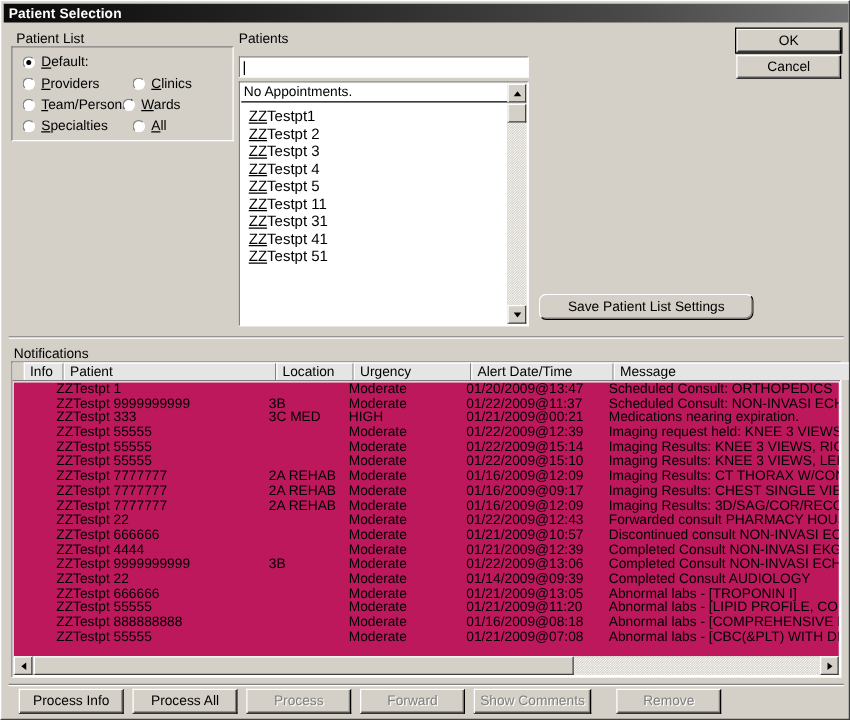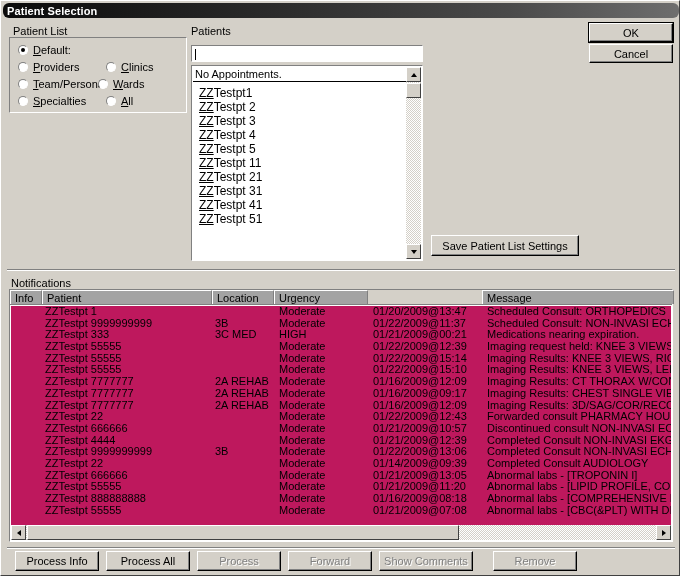--- a/index.html
+++ b/index.html
@@ -29,21 +29,20 @@
   
   .titlebar {
     position: absolute;
     left: 2px; top: 2px;
     width: 676px; height: 15px;
     background: linear-gradient(to right, #0a0a0a 0%, #2b2b2b 40%, #4a4a4a 75%, #6e6e6e 100%);
     display: flex;
     align-items: center;
     padding-left: 4px;
     box-sizing: border-box;
-    border-radius: 6px;
   }
   .titlebar-text {
     color: #ffffff;
     font-size: 11px;
     font-weight: bold;
     letter-spacing: 0.1px;
     white-space: nowrap;
   }
   .sunken2 {
     border: 1px solid;
@@ -249,27 +248,28 @@
     box-sizing: border-box;
   }
   .gh-cell {
     position: absolute;
     top: 0;
     height: 14px;
     line-height: 14px;
     font-size: 11px;
     padding-left: 4px;
     box-sizing: border-box;
-    background: #a3a3a3;
+    background: #e5e5e5;
     border-right: 1px solid #808080;
     border-top: 1px solid #ffffff;
     border-left: 1px solid #ffffff;
     white-space: nowrap;
     overflow: hidden;
     cursor: default;
+    margin-left: 9px;
   }
   .grid-body {
     position: absolute;
     left: 1px; top: 16px;
     right: 1px;
     height: 220px;
     overflow: hidden;
     background: #be185d;
   }
   .grow {
@@ -364,53 +364,53 @@
 
   <div class="sunken2" id="patients-listbox">
     <div class="lb-header">No Appointments.</div>
     <div class="lb-items" id="patients-items">
         <div class="lb-item"><span class="zz">ZZ</span><span>Testpt1</span></div>
         <div class="lb-item"><span class="zz">ZZ</span><span>Testpt 2</span></div>
         <div class="lb-item"><span class="zz">ZZ</span><span>Testpt 3</span></div>
         <div class="lb-item"><span class="zz">ZZ</span><span>Testpt 4</span></div>
         <div class="lb-item"><span class="zz">ZZ</span><span>Testpt 5</span></div>
         <div class="lb-item"><span class="zz">ZZ</span><span>Testpt 11</span></div>
-        <div class="lb-item"><span class="zz">ZZ</span><span>Testpt 21</span></div>
         <div class="lb-item"><span class="zz">ZZ</span><span>Testpt 31</span></div>
         <div class="lb-item"><span class="zz">ZZ</span><span>Testpt 41</span></div>
         <div class="lb-item"><span class="zz">ZZ</span><span>Testpt 51</span></div>
       </div>
 
     <div class="vscroll">
       <div class="track"></div>
       <div class="sb-btn" style="left:0; top:0; width:15px; height:15px;">
         <span class="arrow up"></span>
       </div>
       <div class="sb-thumb" style="left:0; top:16px; width:15px; height:15px;"></div>
       <div class="sb-btn" style="left:0; bottom:0; width:15px; height:15px;">
         <span class="arrow down"></span>
       </div>
     </div>
   </div>
 
-  <button class="btn" style="left:430px; top:234px; width:148px; height:21px;">Save Patient List Settings</button>
+  <button class="btn" style="left:430px; top:234px; width:172px; height:21px;border-radius:6px;">Save Patient List Settings</button>
 
   <button class="btn default" style="left:588px; top:22px; width:84px; height:19px;">OK</button>
   <button class="btn" style="left:588px; top:43px; width:84px; height:19px;">Cancel</button>
 
   <div class="hdivider" style="left:6px; top:268px; width:668px;"></div>
 
   <div class="grouplabel" style="left:10px; top:276px;">Notifications</div>
 
   <div class="sunken2" id="notif-grid">
     <div class="grid-head" id="notif-head">
         <div class="gh-cell" style="left: 0px; width: 32px;">Info</div>
         <div class="gh-cell" style="left: 32px; width: 170px;">Patient</div>
         <div class="gh-cell" style="left: 202px; width: 62px;">Location</div>
         <div class="gh-cell" style="left: 264px; width: 94px;">Urgency</div>
+        <div class="gh-cell" style="left: 358px; width: 114px;">Alert Date/Time</div>
         <div class="gh-cell" style="left: 472px; width: 192px;">Message</div>
       </div>
     <div class="grid-body" id="notif-body">
         <div class="grow">
           <div class="gcell c-info"></div>
           <div class="gcell c-patient">ZZTestpt 1</div>
           <div class="gcell c-loc"></div>
           <div class="gcell c-urg">Moderate</div>
           <div class="gcell c-date">01/20/2009@13:47</div>
           <div class="gcell c-msg">Scheduled Consult: ORTHOPEDICS</div>

